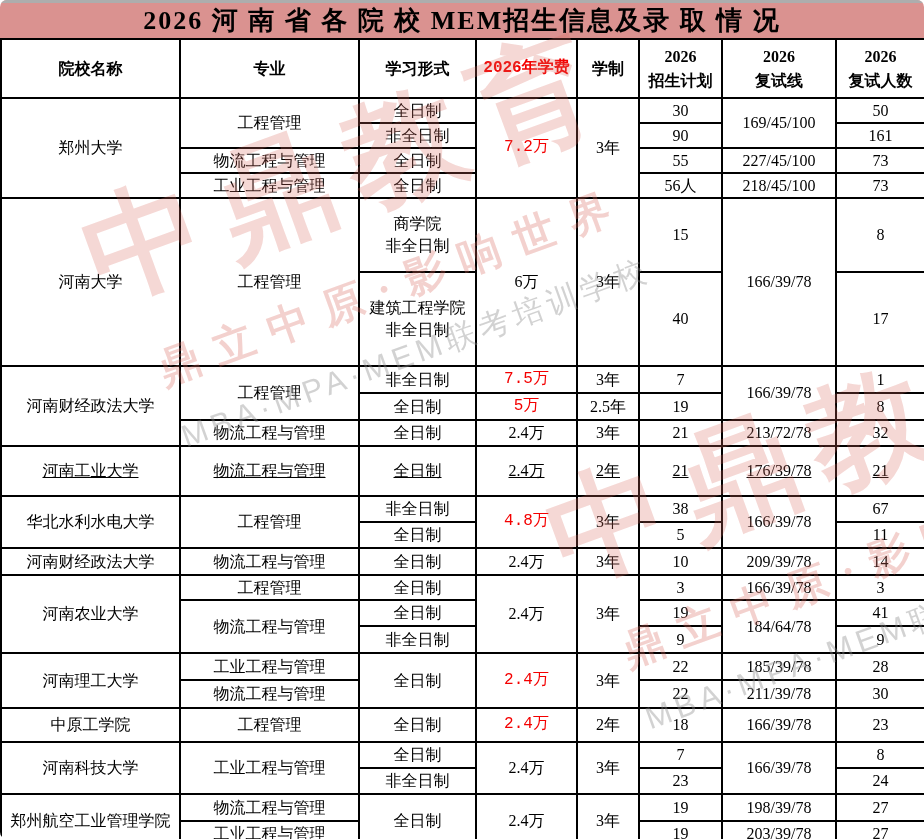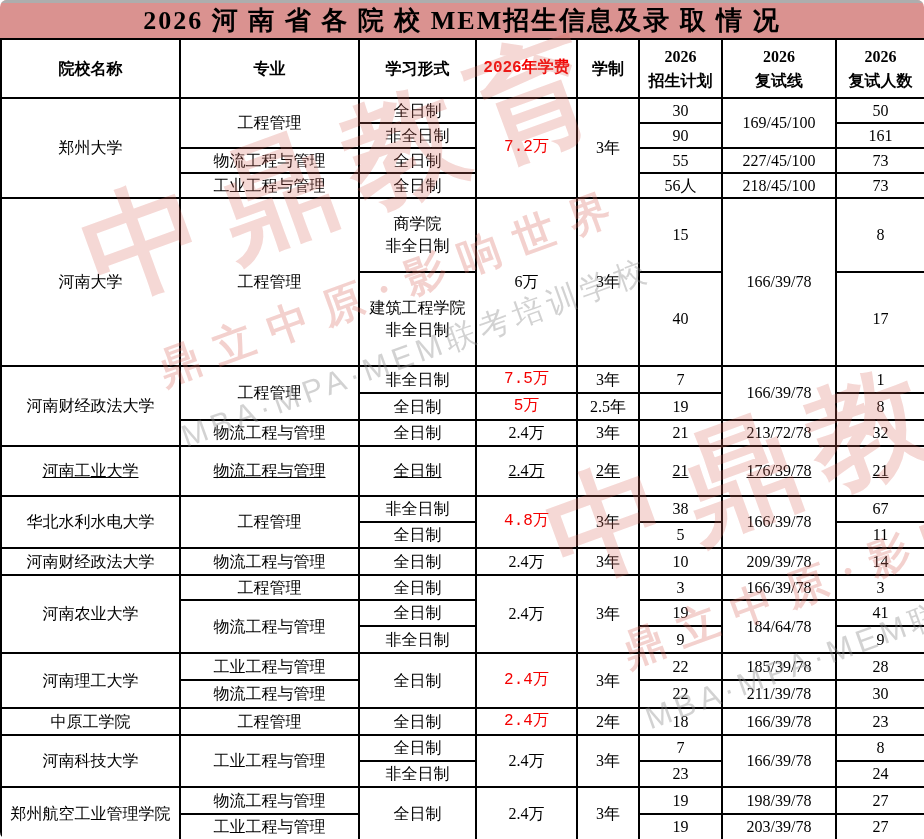--- a/index.html
+++ b/index.html
@@ -227,21 +227,21 @@
           <td>22</td>
           <td>185/39/78</td>
           <td>28</td>
         </tr>
         <tr style="height: 28px;">
           <td class="b">物流工程与管理</td>
           <td>22</td>
           <td>211/39/78</td>
           <td>30</td>
         </tr>
-        <tr style="height: 27px;">
+        <tr style="height: 34px;">
           <td class="b">中原工学院</td>
           <td class="b">工程管理</td>
           <td>全日制</td>
           <td class="b red">2.4万</td>
           <td>2年</td>
           <td>18</td>
           <td>166/39/78</td>
           <td>23</td>
         </tr>
         <tr style="height: 26px; margin-left: 36px;">

